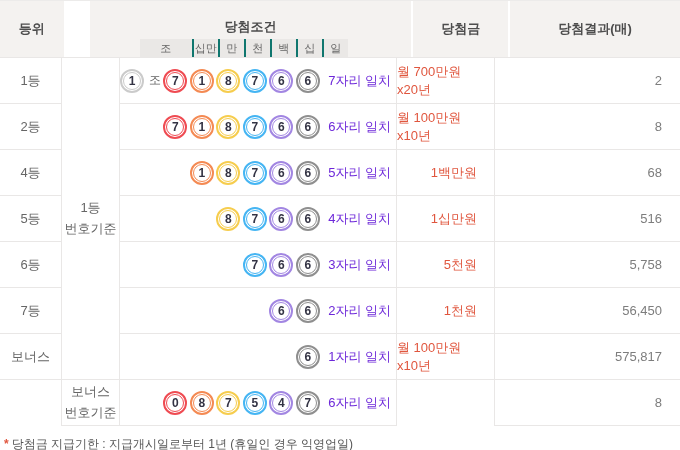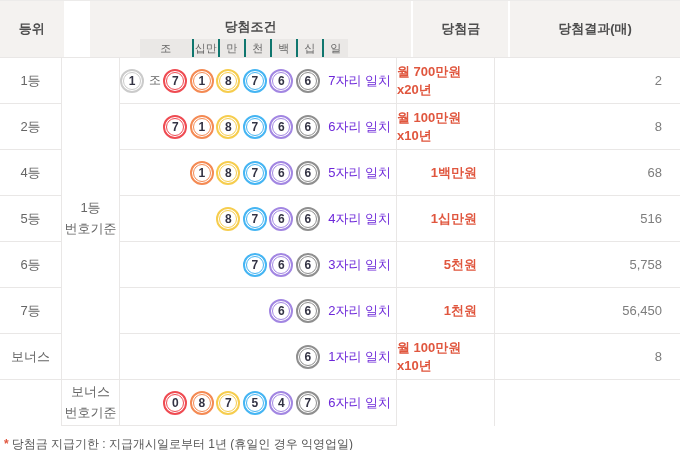--- a/index.html
+++ b/index.html
@@ -35,21 +35,21 @@
 
   .trow { height: 46px; display: flex; align-items: center;
     border-bottom: 1px solid #e9e7e6; font-size: 13px; }
   .rank-cell  { justify-content: center; color: #666; }
   .basis-cell { height: 322px; display: flex; flex-direction: column;
     align-items: center; justify-content: center; border-bottom: 1px solid #e9e7e6;
     color: #666; font-size: 13px; line-height: 1.55; text-align: center; }
   .basis-cell.bonus { height: 46px; }
   .cond-cell  { justify-content: space-between; padding-right: 5px; }
   .match { color: #6d28d9; }
-  .prize-cell  { justify-content: flex-end; padding-right: 17px; color: #e0563e; font-weight: bold; }
+  .prize-cell  { justify-content: flex-end; padding-right: 17px; color: #e0563e; }
   .result-cell { justify-content: flex-end; padding-right: 18px; color: #7d7d7d; }
 
   
   .cond-balls { width: 201px; display: flex; justify-content: flex-end;
     align-items: center; flex: none; }
   .slot { width: 26.5px; flex: none; display: flex; justify-content: center; }
   .slot-jo { width: 28px; justify-content: flex-start; }
   .slot-jolabel { width: 14px; flex: none; display: flex; align-items: center;
     justify-content: center; font-size: 12px; color: #666; }
 
@@ -352,19 +352,20 @@
       <div class="trow prize-cell">월 100만원x10년</div>
     </div>
 
     <div class="col col-result">
       <div class="trow result-cell">2</div>
       <div class="trow result-cell">8</div>
       <div class="trow result-cell">68</div>
       <div class="trow result-cell">516</div>
       <div class="trow result-cell">5,758</div>
       <div class="trow result-cell">56,450</div>
+      <div class="trow result-cell">575,817</div>
       <div class="trow result-cell">8</div>
     </div>
 
   </div>
 </div>
 
 <p class="footnote"><span class="mark">*</span><span>당첨금 지급기한 : 지급개시일로부터 1년 (휴일인 경우 익영업일)</span></p>
 
 </body></html>

